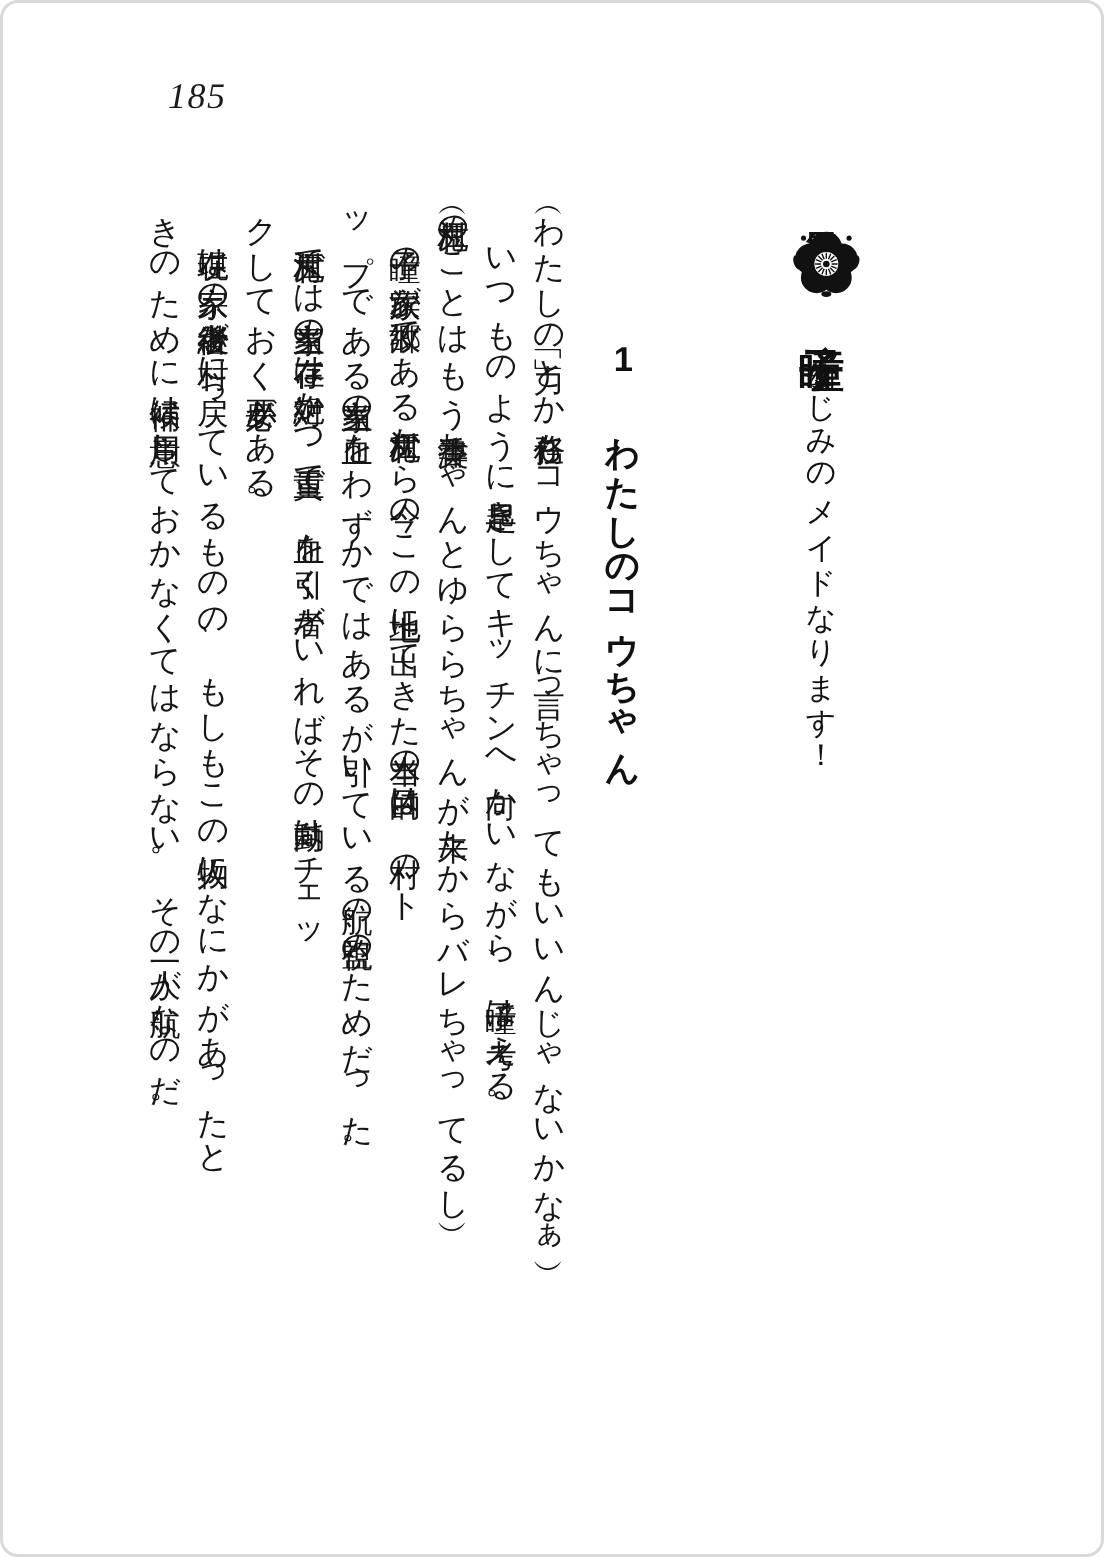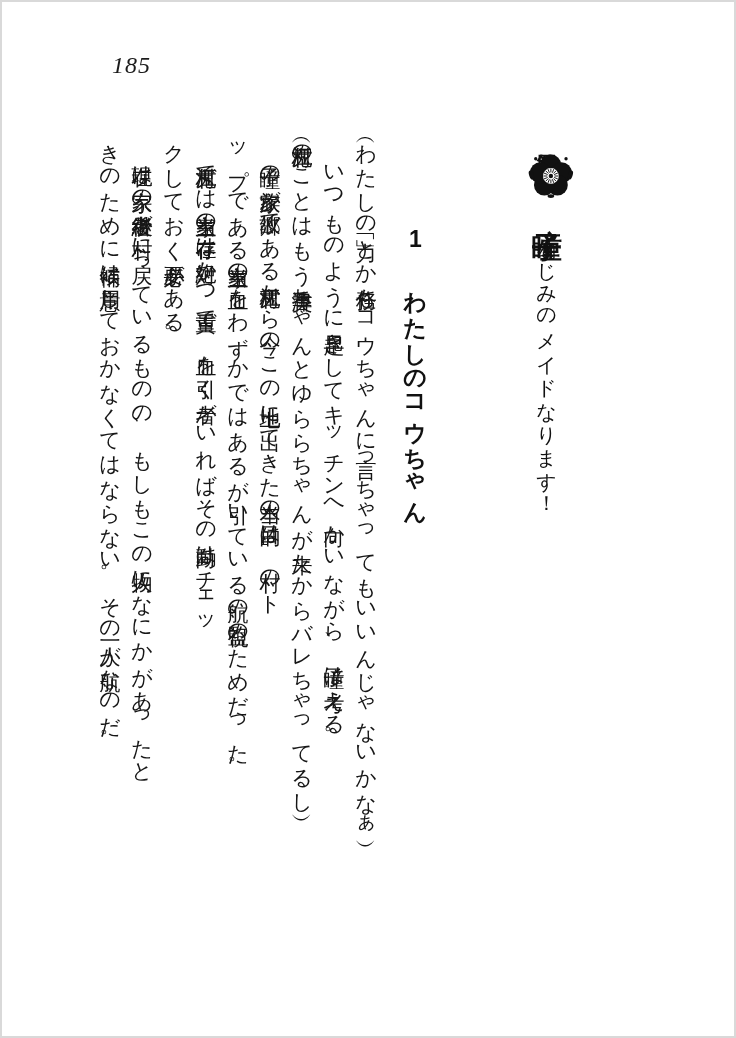--- a/index.html
+++ b/index.html
@@ -6,21 +6,21 @@
     margin: 0;
     padding: 0;
     background: #ffffff;
   }
   .page {
     position: relative;
     width: 736px;
     height: 1038px;
     background: #ffffff;
     border: 2px solid #d9d9d9;
-    border-radius: 0;
+    border-radius: 12px;
     box-sizing: border-box;
     overflow: hidden;
     color: #161616;
   }
   
   .page-number {
     position: absolute;
     left: 110px;
     top: 50px;
     font-family: "Liberation Serif", "DejaVu Serif", serif;

